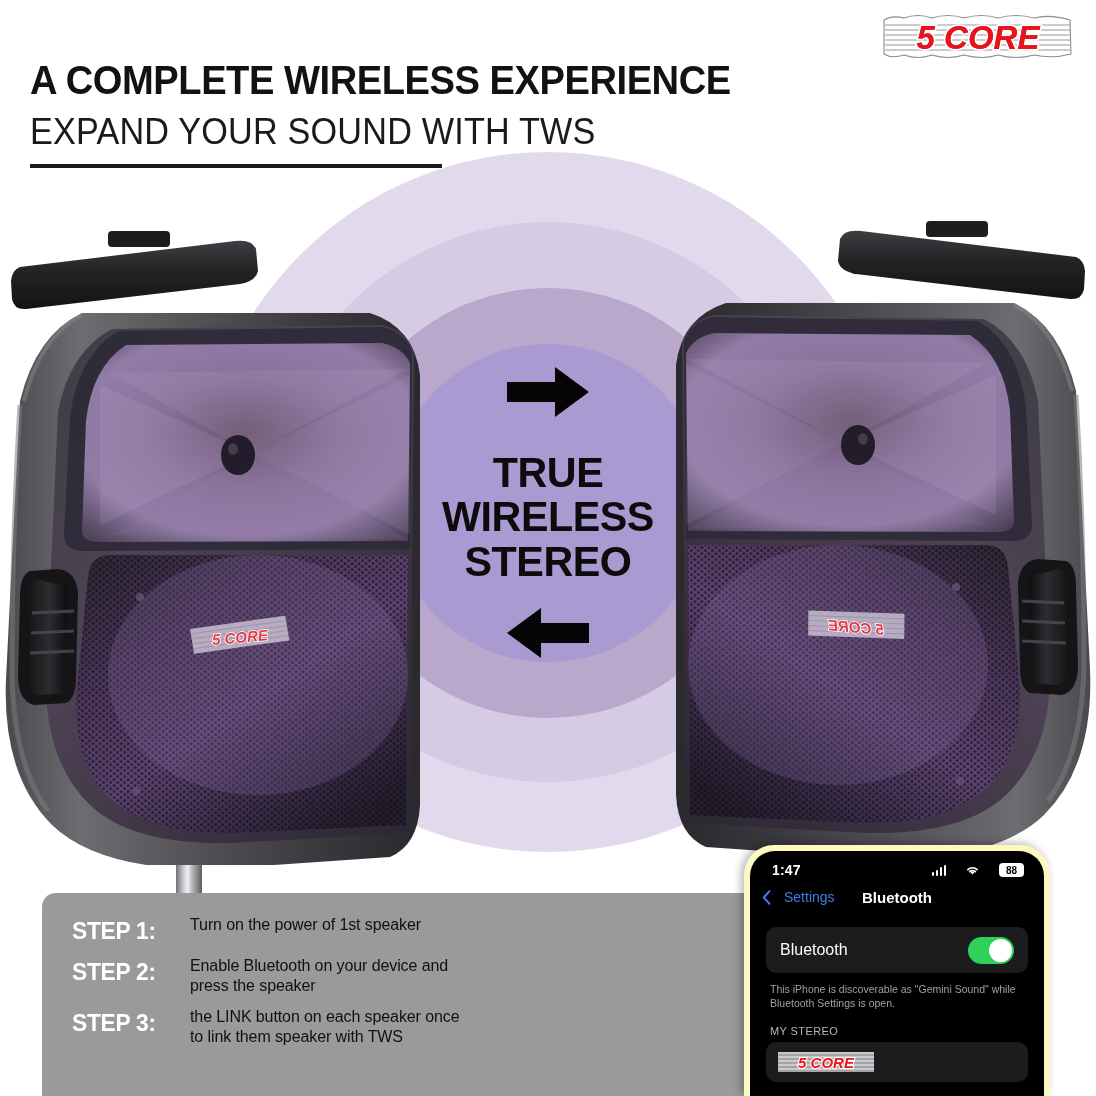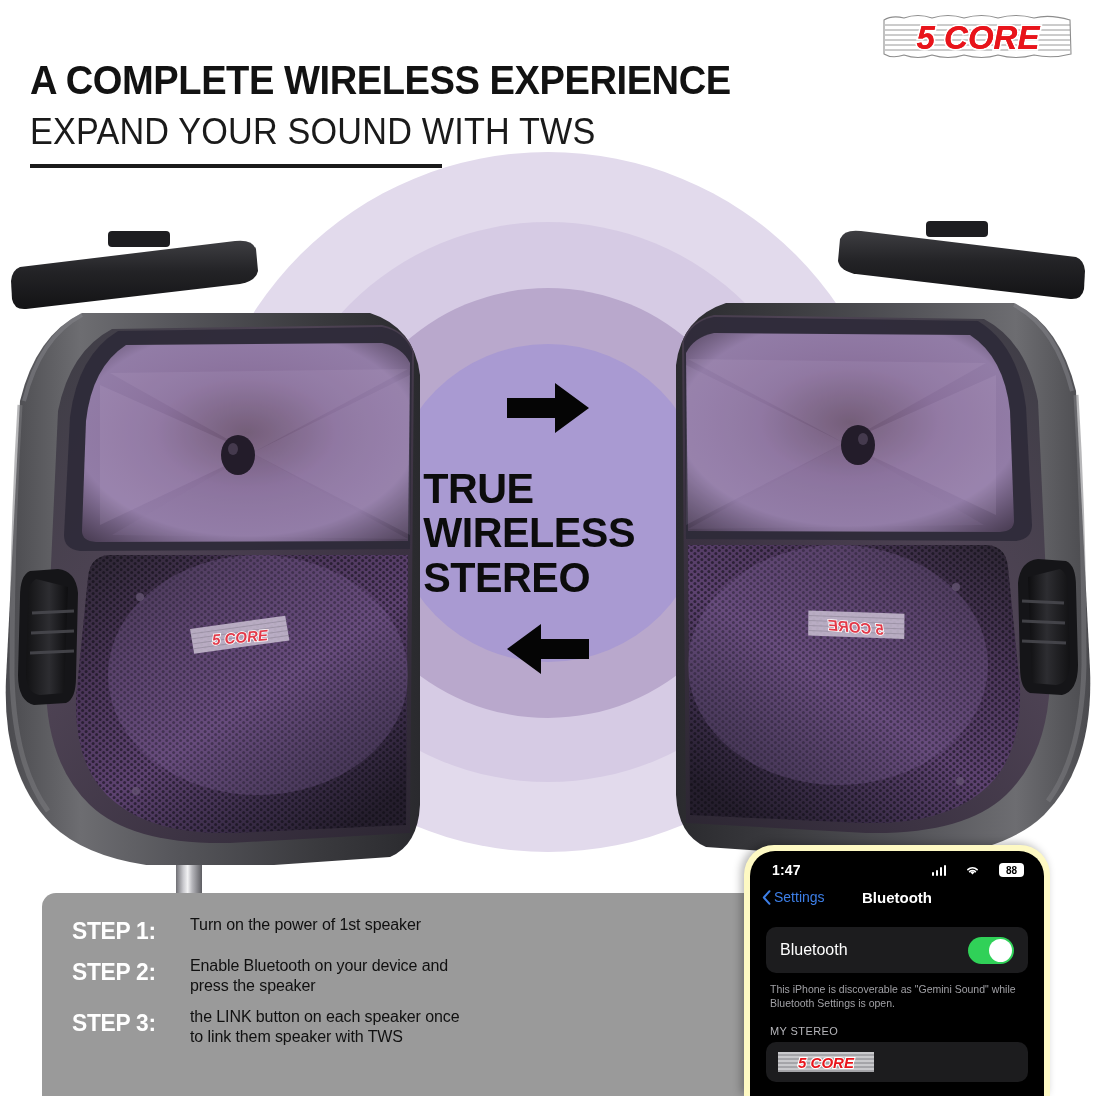--- a/index.html
+++ b/index.html
@@ -35,22 +35,22 @@
     position:absolute; border-radius:50%;
     left:50%; transform:translateX(-50%);
   }
   .glow.g1 { width:700px; height:700px; top:152px; background:#e2daec; }
   .glow.g2 { width:560px; height:560px; top:222px; background:#d6cbe4; }
   .glow.g3 { width:430px; height:430px; top:288px; background:#b9a8cc; }
   .glow.g4 { width:318px; height:318px; top:344px; background:#a99ad2; }
 
   
   .center-col {
-    position:absolute; left:50%; transform:translateX(-50%); top:380px;
-    width:260px; z-index:22;
+    position:absolute; left:50%; transform:translateX(-50%); top:364px;
+    width:260px; text-align:center; z-index:22;
   }
   .arrow-r, .arrow-l { display:block; margin:0 auto; }
   .tws-text {
     font-size:43px; font-weight:bold; color:#0c0c0c;
     line-height:1.03; letter-spacing:-0.5px; margin:30px 0 22px 0;
     transform:scaleX(0.96);
   }
   .tws-text span { display:block; white-space:nowrap; }
 
   
@@ -109,21 +109,21 @@
   .bars i:nth-child(1){height:4px}.bars i:nth-child(2){height:6px}
   .bars i:nth-child(3){height:8.5px}.bars i:nth-child(4){height:11px}
   .batt {
     min-width:25px; height:14px; border-radius:4px; background:#fff; color:#000;
     font-size:10px; font-weight:bold; display:flex; align-items:center;
     justify-content:center; padding:0 3px;
   }
   .navbar {
     display:flex; align-items:center; padding:8px 18px 0 12px; position:relative; z-index:4;
   }
-  .nav-back { display:flex; align-items:center; color:#3d7fe8; font-size:14px; gap:3px; }
+  .nav-back { display:flex; align-items:center; color:#3d7fe8; font-size:14px; gap:13px; }
   .nav-title {
     position:absolute; left:0; right:0; text-align:center;
     color:#fff; font-size:15px; font-weight:bold; pointer-events:none;
   }
   .bt-card {
     margin:22px 16px 0 16px; background:#1c1c1e; border-radius:10px;
     height:46px; display:flex; align-items:center; justify-content:space-between;
     padding:0 14px;
   }
   .bt-card-lbl { color:#fff; font-size:16px; }

